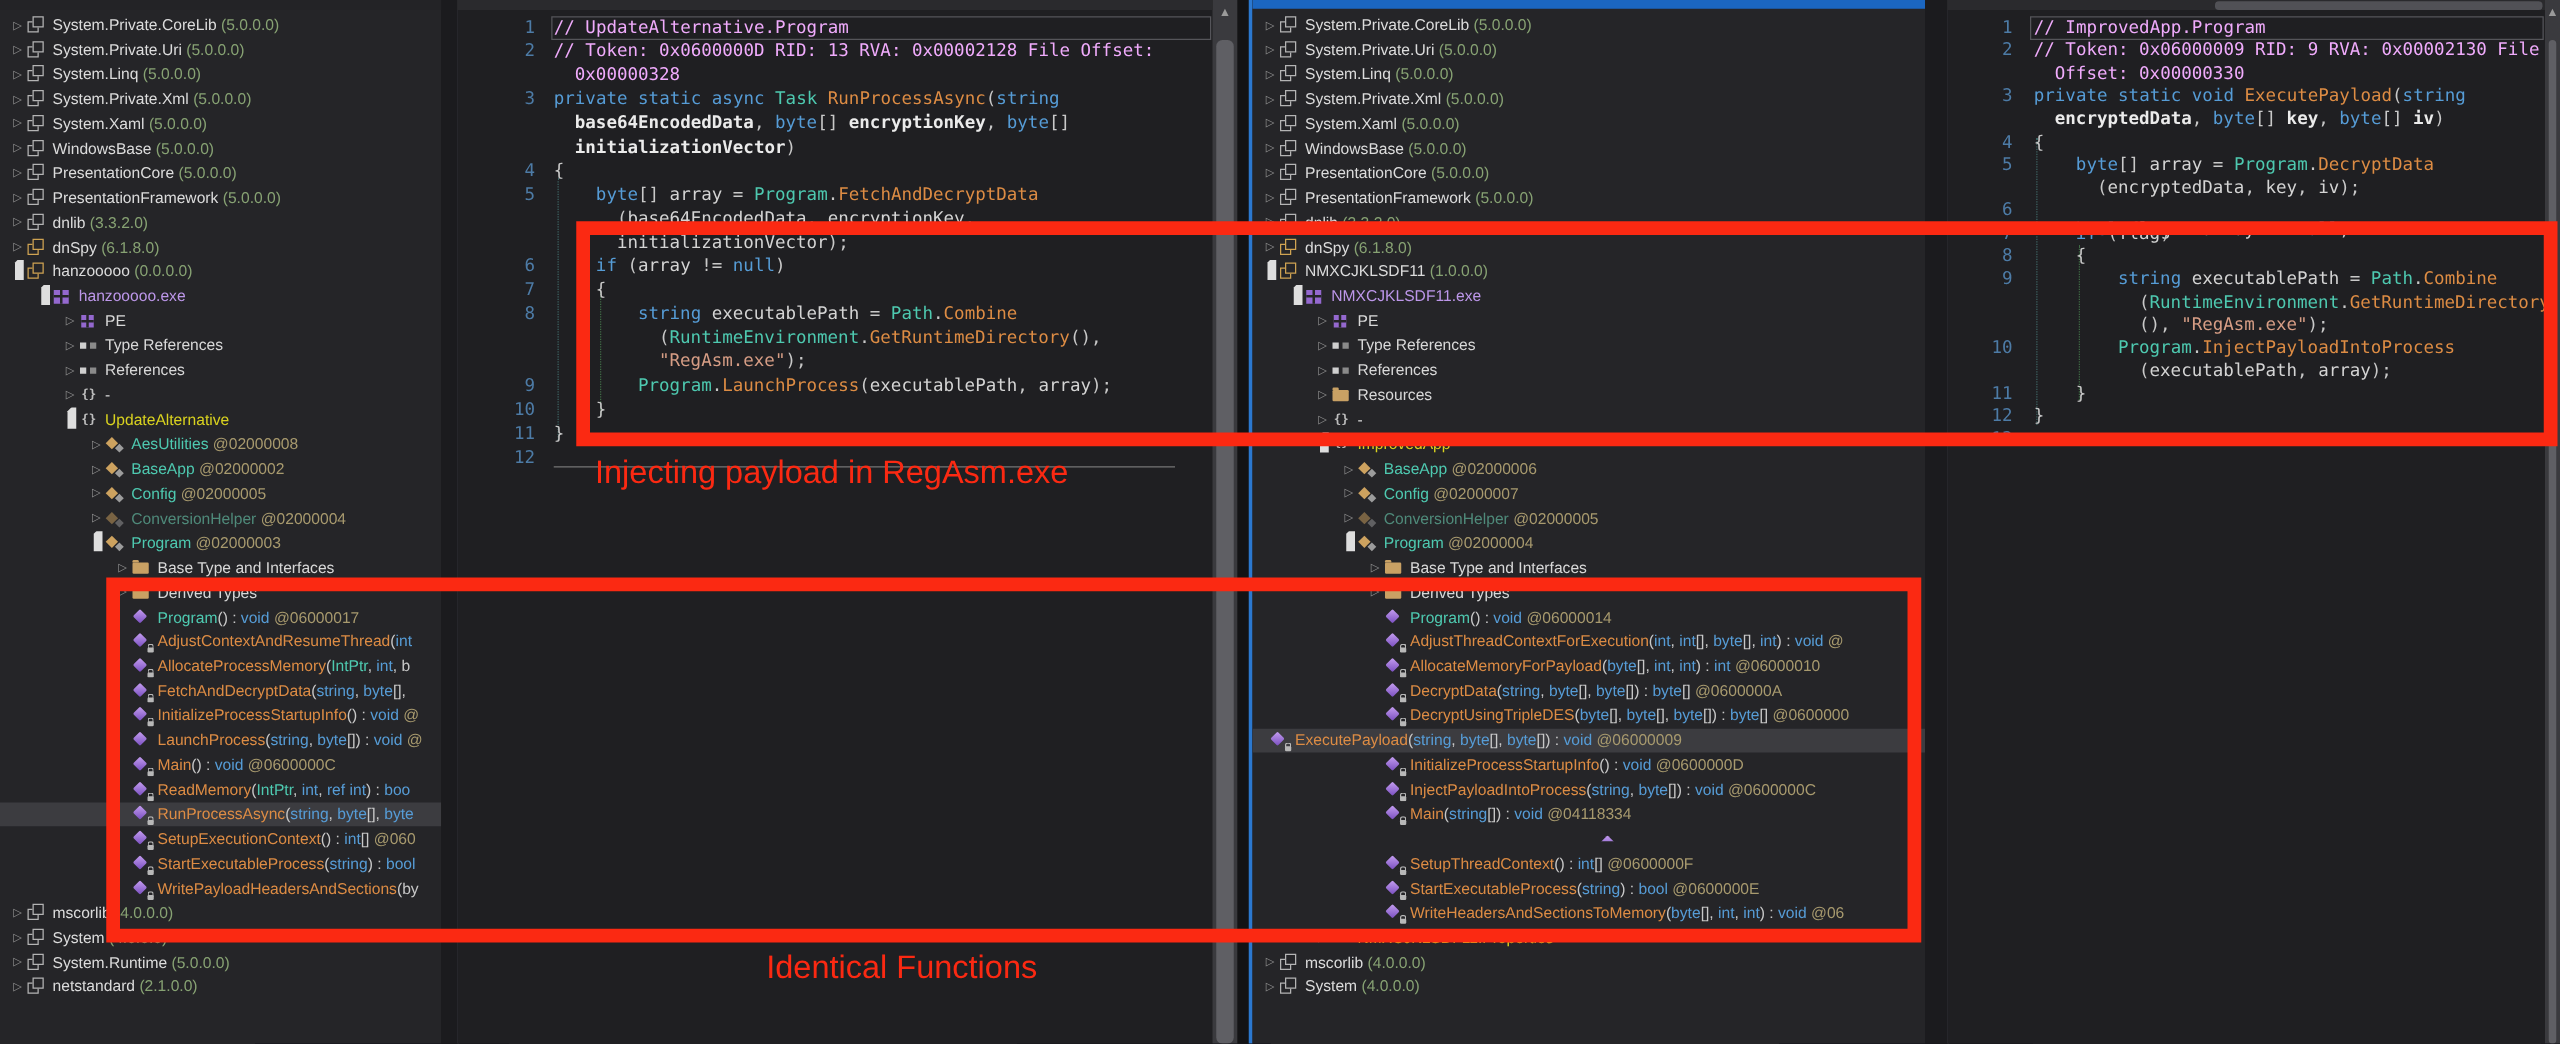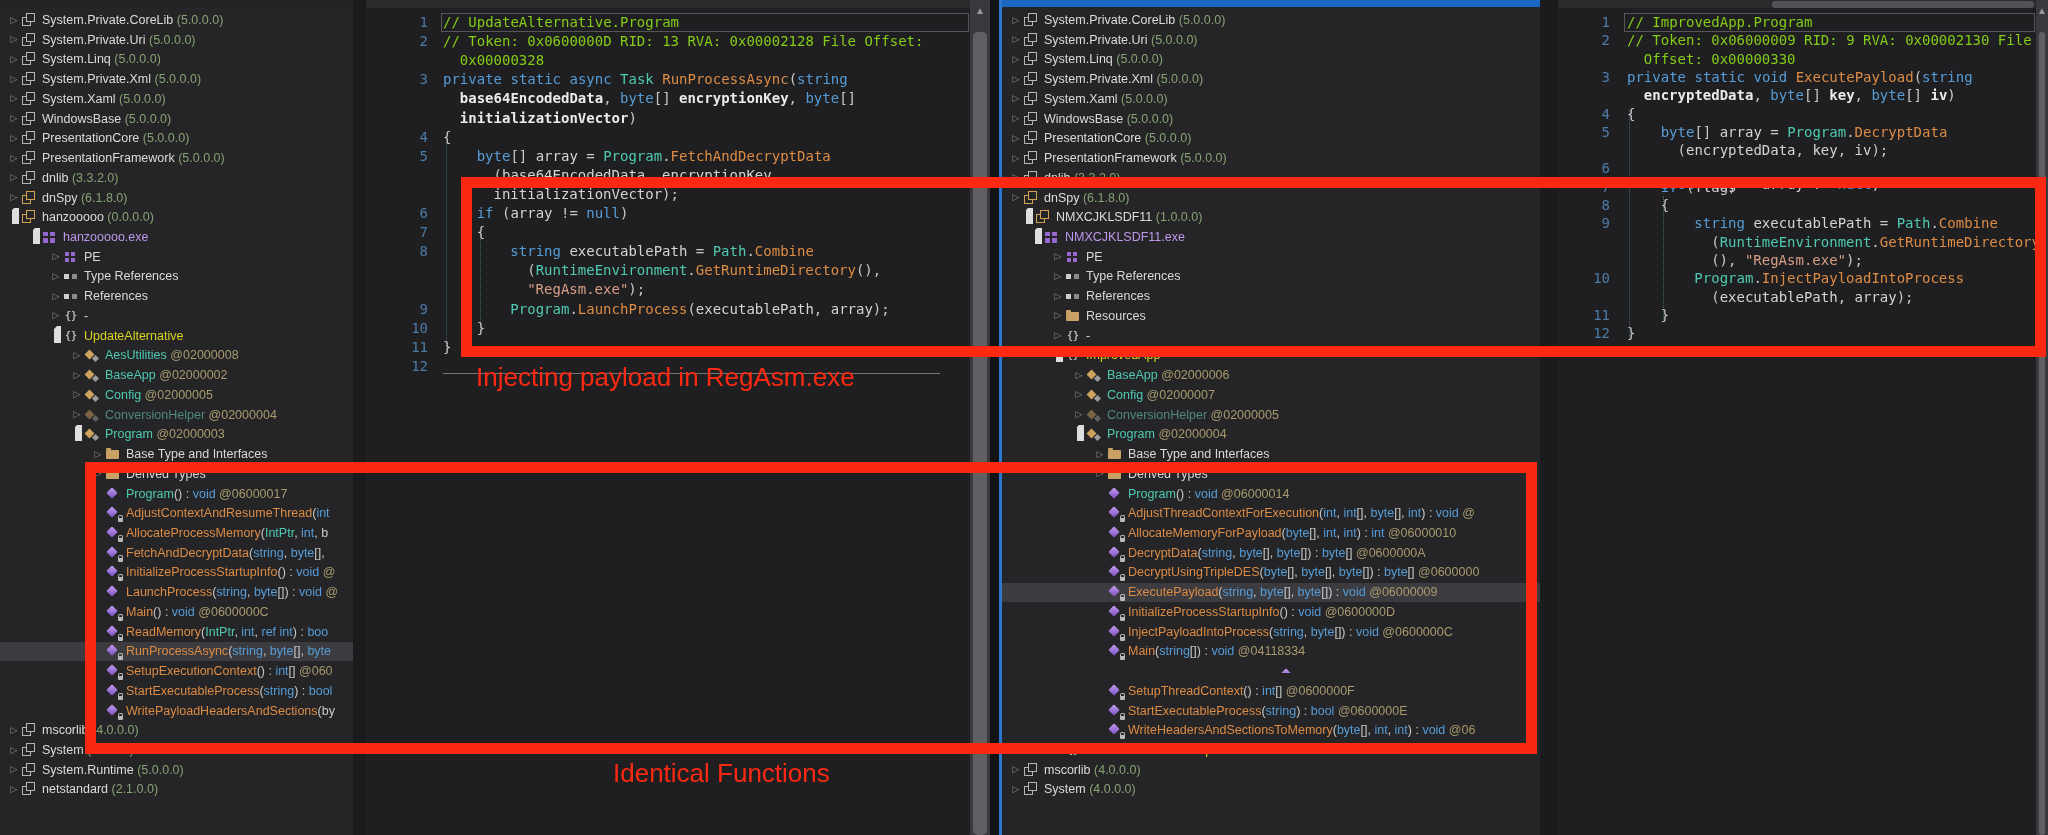--- a/index.html
+++ b/index.html
@@ -80,21 +80,21 @@
   #left-curbox{left:75px;width:528px;}
   #right-curbox{left:66px;width:411px;}
   .eodrule{position:absolute;height:1px;background:#757575;}
   #left-rule{left:77px;width:497px;top:373px;}
   #right-rule{left:69px;width:408px;top:350px;}
   .guide{position:absolute;width:0;border-left:1px dotted #3d6464;}
   
   .sg-as{color:#dcdcdc}.sg-vr{color:#87a273}.sg-mo{color:#bd97ea}.sg-ns{color:#d9d21f}
   .sg-cl{color:#4ec9b0}.sg-cd{color:#4f8a7a}.sg-tk{color:#a89a6e}.sg-me{color:#dd8c44}
   .sg-kw{color:#569cd6}.sg-ty{color:#4ec9b0}.sg-pl{color:#c8c8c8}.sg-id{color:#d4d4d4}
-  .sg-pm{color:#ebebeb;font-weight:700}.sg-st{color:#d69d85}.sg-cm{color:#84cc16}.sg-tx{color:#d8d8d8}
+  .sg-pm{color:#ebebeb;font-weight:700}.sg-st{color:#d69d85}.sg-cm{color:#f0abfc}.sg-tx{color:#d8d8d8}
   
   .ann-rect{position:absolute;border:11px solid #fb2912;box-sizing:border-box;z-index:40;pointer-events:none;}
   #ann-rect-1{left:461px;top:177px;width:1585px;height:180px;}
   #ann-rect-2{left:85px;top:462px;width:1452px;height:292px;}
   .ann-label{position:absolute;color:#fb2912;font-size:26px;z-index:40;pointer-events:none;
              font-family:"Liberation Sans",sans-serif;}
   #ann-label-1{left:476px;top:362px;}
   #ann-label-2{left:613px;top:758px;}
 </style>
 </head>
@@ -496,21 +496,21 @@
           </span>
           <span class="lbl"><span class="sg-as">dnlib </span><span class="sg-vr">(3.3.2.0)</span></span>
         </div>
         <div class="trow" style="top: 188.07px; padding-left: 8px;">
           <span class="exp expc">▷</span>
           <span class="iw">
             <span class="ic ic-asm ic-asmg"></span>
           </span>
           <span class="lbl"><span class="sg-as">dnSpy </span><span class="sg-vr">(6.1.8.0)</span></span>
         </div>
-        <div class="trow" style="top: 207.8px; padding-left: 20px;">
+        <div class="trow" style="top: 207.8px; padding-left: 8px;">
           <span class="exp"><span class="expo"></span></span>
           <span class="iw">
             <span class="ic ic-asm ic-asmg"></span>
           </span>
           <span class="lbl"><span class="sg-as">NMXCJKLSDF11 </span><span class="sg-vr">(1.0.0.0)</span></span>
         </div>
         <div class="trow" style="top: 227.53px; padding-left: 29px;">
           <span class="exp"><span class="expo"></span></span>
           <span class="iw">
             <span class="ic ic-mod"></span>
@@ -633,21 +633,21 @@
           <span class="lbl"><span class="sg-me">DecryptData</span><span class="sg-pl">(</span><span class="sg-kw">string</span><span class="sg-pl">, </span><span class="sg-kw">byte</span><span class="sg-pl">[], </span><span class="sg-kw">byte</span><span class="sg-pl">[]) : </span><span class="sg-kw">byte</span><span class="sg-pl">[] </span><span class="sg-tk">@0600000A</span></span>
         </div>
         <div class="trow" style="top: 562.94px; padding-left: 92px;">
           <span class="spc"></span>
           <span class="iw">
             <span class="ic ic-meth"></span>
             <span class="lk"></span>
           </span>
           <span class="lbl"><span class="sg-me">DecryptUsingTripleDES</span><span class="sg-pl">(</span><span class="sg-kw">byte</span><span class="sg-pl">[], </span><span class="sg-kw">byte</span><span class="sg-pl">[], </span><span class="sg-kw">byte</span><span class="sg-pl">[]) : </span><span class="sg-kw">byte</span><span class="sg-pl">[] </span><span class="sg-tk">@0600000</span></span>
         </div>
-        <div class="trow sel" style="top: 582.67px; padding-left: 92px;">
+        <div class="trow sel" style="top: 582.67px; ">
           <span class="spc"></span>
           <span class="iw">
             <span class="ic ic-meth"></span>
             <span class="lk"></span>
           </span>
           <span class="lbl"><span class="sg-me">ExecutePayload</span><span class="sg-pl">(</span><span class="sg-kw">string</span><span class="sg-pl">, </span><span class="sg-kw">byte</span><span class="sg-pl">[], </span><span class="sg-kw">byte</span><span class="sg-pl">[]) : </span><span class="sg-kw">void</span><span class="sg-pl"> </span><span class="sg-tk">@06000009</span></span>
         </div>
         <div class="trow" style="top: 602.4px; padding-left: 92px;">
           <span class="spc"></span>
           <span class="iw">

